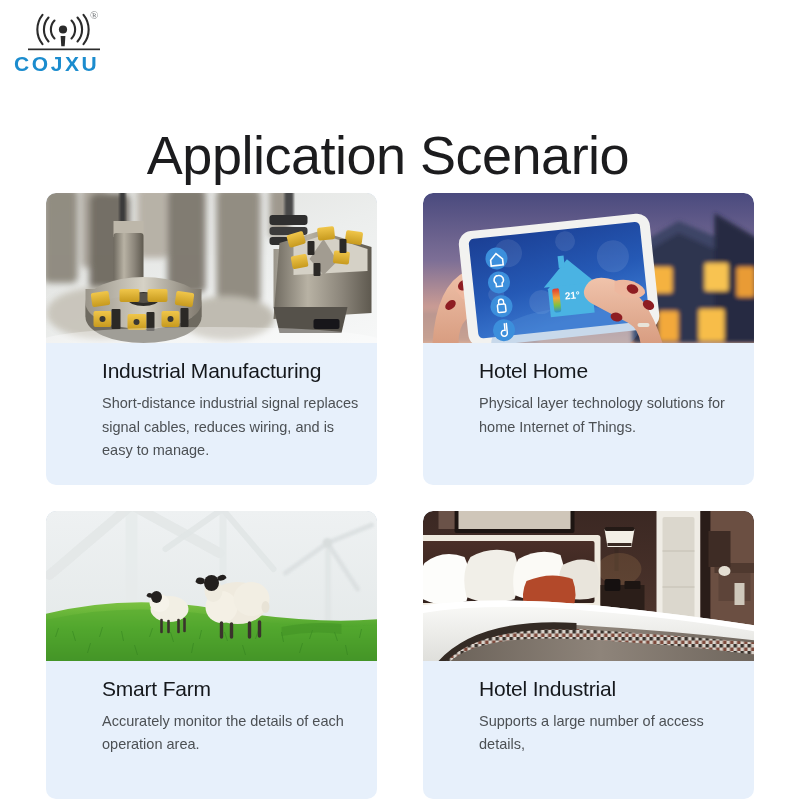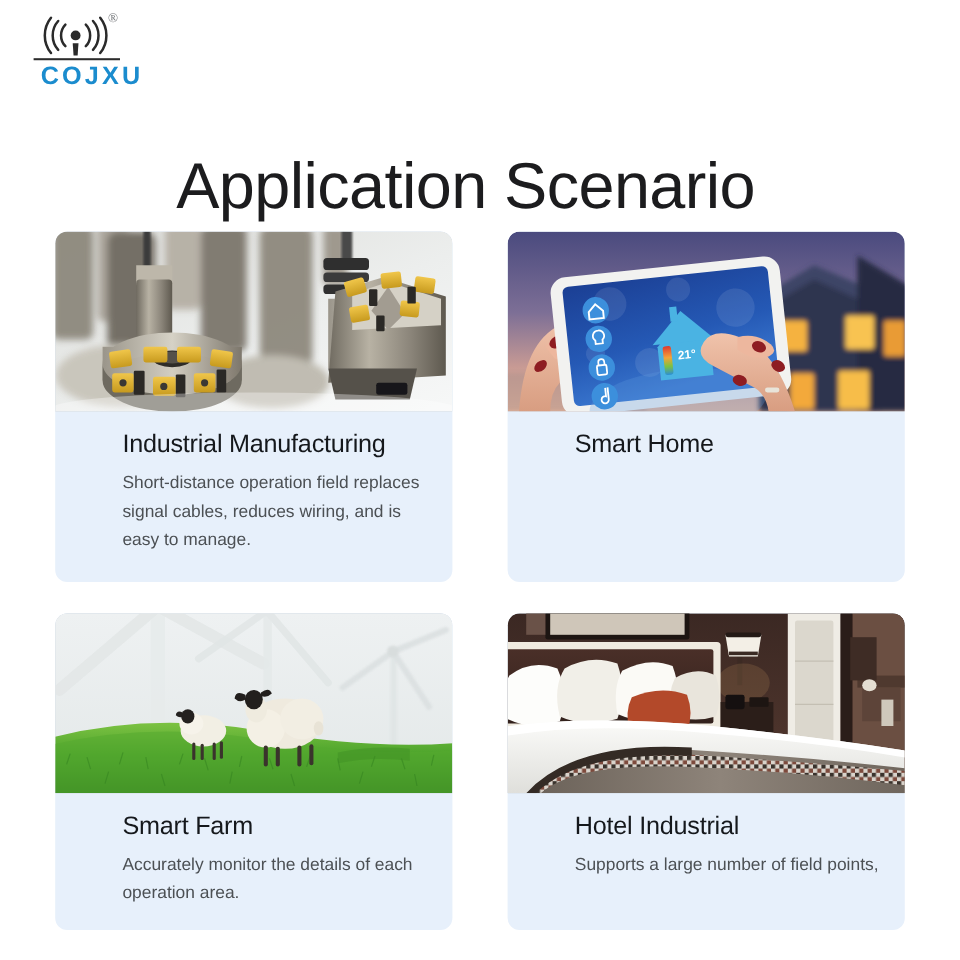--- a/index.html
+++ b/index.html
@@ -41,21 +41,20 @@
   .logo-word {
     position: absolute;
     left: 0px;
     top: 45px;
     font-size: 21px;
     font-weight: bold;
     letter-spacing: 2.6px;
     color: #1b8cce;
     font-family: "Liberation Sans", sans-serif;
     line-height: 1;
-    margin-left: 20px;
   }
 
   
   .page-title {
     position: absolute;
     left: 0;
     top: 88px;
     width: 776px;
     text-align: center;
     font-size: 54px;
@@ -107,21 +106,21 @@
     margin: 0 0 9px 0;
     line-height: 1.15;
     letter-spacing: -0.2px;
   }
   .card-desc {
     font-size: 14.5px;
     color: #4c5054;
     line-height: 1.62;
     margin: 0;
   }
-  .card-tall .card-body { padding-bottom: 18px; }
+  .card-tall .card-body { padding-bottom: 42px; }
 </style>
 </head>
 <body>
 
 <div class="logo-block">
   <div class="logo-mark">
     <svg viewBox="0 0 104 46" xmlns="http://www.w3.org/2000/svg">
       <g fill="none" stroke="#2b2b2b" stroke-width="2.1" stroke-linecap="round">
         <path d="M40.5 12.5 A13 13 0 0 0 40.5 30.5"></path>
         <path d="M34.5 9.5 A18 18 0 0 0 34.5 33.5"></path>
@@ -244,21 +243,21 @@
               <rect x="272" y="70" width="7" height="13" rx="1"></rect>
             </g>
             <path d="M232 114 h74 l-6 26 h-62 z" fill="#55514a"></path>
             <rect x="272" y="126" width="26" height="10" rx="2" fill="#17161a"></rect>
           </g>
           <ellipse cx="170" cy="148" rx="170" ry="14" fill="#ffffff" opacity="0.35"></ellipse>
         </svg>
       </div>
       <div class="card-body">
         <h2 class="card-title">Industrial Manufacturing</h2>
-        <p class="card-desc">Short-distance operation field replaces signal cables, reduces wiring, and is easy to manage.</p>
+        <p class="card-desc">Short-distance industrial signal replaces signal cables, reduces wiring, and is easy to manage.</p>
       </div>
     </div>
 
     <div class="card">
       <div class="card-media">
         <svg viewBox="0 0 340 150" preserveAspectRatio="xMidYMid slice" xmlns="http://www.w3.org/2000/svg">
           <defs>
             <linearGradient id="sky2" x1="0" y1="0" x2="0" y2="1">
               <stop offset="0%" stop-color="#4a4a7e"></stop>
               <stop offset="45%" stop-color="#7d6f96"></stop>
@@ -344,21 +343,22 @@
             <path d="M244 150 q-16 -52 -46 -62 q-22 -8 -30 4 q-8 12 8 20 l34 18 q10 6 12 20 z" fill="url(#skinA)"></path>
             <path d="M196 88 q16 -4 28 6 q6 6 -2 10 q-14 4 -26 -6 z" fill="#edb79e"></path>
             <ellipse cx="214" cy="96" rx="6" ry="4.5" transform="rotate(22 214 96)" fill="#8e1d22"></ellipse>
             <ellipse cx="230" cy="112" rx="6" ry="4.5" transform="rotate(30 230 112)" fill="#8e1d22"></ellipse>
             <ellipse cx="198" cy="124" rx="6" ry="4.5" transform="rotate(14 198 124)" fill="#8e1d22"></ellipse>
             <rect x="219" y="130" width="12" height="4" rx="2" fill="#e8e4da"></rect>
           </g>
         </svg>
       </div>
       <div class="card-body">
-        <h2 class="card-title">Smart Home</h2>
+        <h2 class="card-title">Hotel Home</h2>
+        <p class="card-desc">Physical layer technology solutions for home Internet of Things.</p>
       </div>
     </div>
 
   </div>
 
   <div class="row">
 
     <div class="card card-tall">
       <div class="card-media">
         <svg viewBox="0 0 340 150" preserveAspectRatio="xMidYMid slice" xmlns="http://www.w3.org/2000/svg">
@@ -542,18 +542,18 @@
           <path d="M-6 96 q70 -12 180 -2 q98 10 172 22 l0 34 l-352 0 z" fill="url(#bed4)"></path>
           <path d="M-6 96 q70 -12 180 -2 q98 10 172 22 l0 6 q-78 -14 -174 -22 q-108 -10 -178 4 z" fill="#ffffff"></path>
 
           <path d="M22 150 q40 -42 136 -36 q98 6 184 16 l0 20 z" fill="url(#run4)"></path>
           <path d="M26 150 q40 -38 132 -32 q96 6 182 14 l0 12 q-92 -12 -186 -16 q-92 -4 -122 22z" fill="url(#hound4)"></path>
           <path d="M20 150 q40 -44 138 -38 l0 7 q-94 -4 -130 31z" fill="#342b25"></path>
         </svg>
       </div>
       <div class="card-body">
         <h2 class="card-title">Hotel Industrial</h2>
-        <p class="card-desc">Supports a large number of field points,</p>
+        <p class="card-desc">Supports a large number of access details,</p>
       </div>
     </div>
 
   </div>
 </div>
 
 </body></html>

